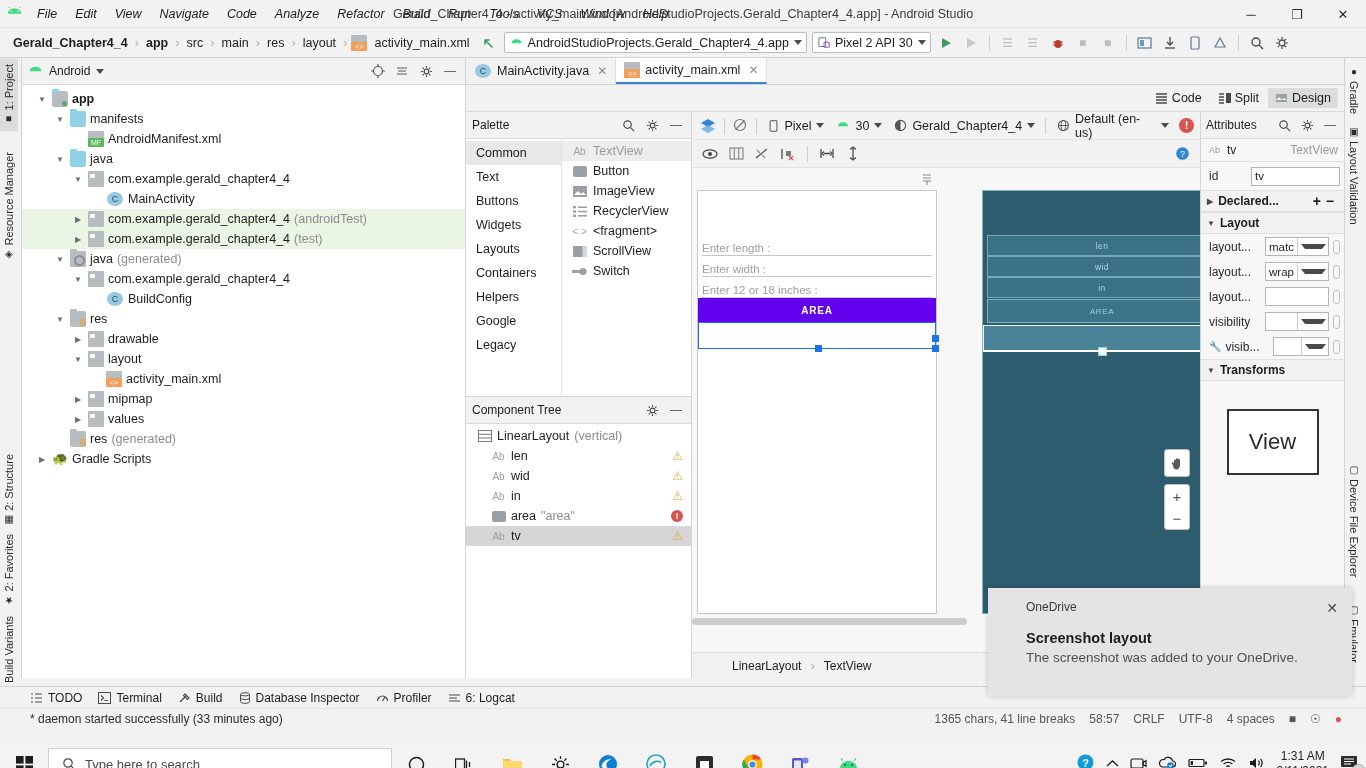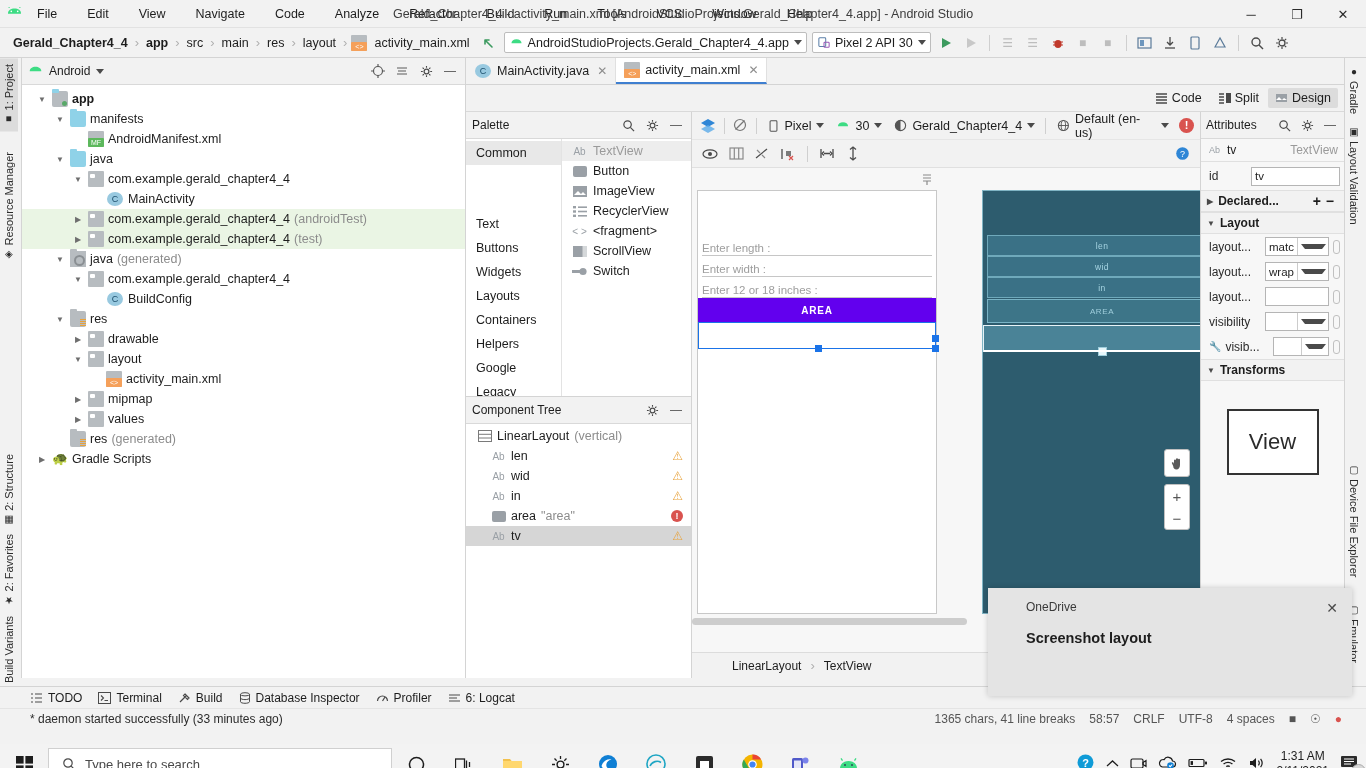--- a/index.html
+++ b/index.html
@@ -13,21 +13,21 @@
   }
   #app { position: relative; width: 1366px; height: 768px; }
 
   
   .titlebar {
     position: absolute; top: 0; left: 0; width: 1366px; height: 28px;
     background: #f2f2f2; display: flex; align-items: center;
     border-bottom: 1px solid #e2e2e2;
   }
   .android-logo { width: 28px; display: flex; justify-content: center; align-items: center; }
-  .menus { display: flex; align-items: flex-start; gap: 12px; }
+  .menus { display: flex; align-items: flex-start; gap: 0px; font-style: italic; }
   .menu-item {
     padding: 4px 9px; font-size: 12.5px; color: #1d1d1d; cursor: default;
   }
   .title-text {
     position: absolute; left: 0; width: 1366px; text-align: center;
     font-size: 12.5px; color: #3c3c3c; pointer-events: none;
   }
   .win-buttons { position: absolute; right: 0; top: 0; height: 28px; display: flex; }
   .win-btn { width: 46px; height: 28px; display: flex; align-items: center; justify-content: center; font-size: 13px; color: #2b2b2b; }
 
@@ -627,21 +627,21 @@
                 <path d="M7 1v2M7 11v2M1 7h2M11 7h2M2.8 2.8l1.4 1.4M9.8 9.8l1.4 1.4M11.2 2.8L9.8 4.2M4.2 9.8l-1.4 1.4" stroke="#4a4a4a" stroke-width="1.2"></path>
               </svg>
           </span>
           <span class="ph-ico">—</span>
         </div>
         <div class="pal-lists">
           <div class="pal-cat" id="pal-cat">
               <div class="pal-row sel" style="height: 24px;">
                 <span>Common</span>
               </div>
-              <div class="pal-row" style="height: 24px; margin-top: 47px;">
+              <div class="pal-row" style="height: 24px;">
                 <span>Text</span>
               </div>
               <div class="pal-row" style="height: 24px;">
                 <span>Buttons</span>
               </div>
               <div class="pal-row" style="height: 24px;">
                 <span>Widgets</span>
               </div>
               <div class="pal-row" style="height: 24px;">
                 <span>Layouts</span>
@@ -1088,20 +1088,21 @@
       <span>■</span>
       <span>☉</span>
       <span style="color:#d9534f;">●</span>
     </span>
   </div>
 
   <div class="toast">
     <div class="toast-app">OneDrive</div>
     <div class="toast-x">✕</div>
     <div class="toast-title">Screenshot layout</div>
+    <div class="toast-body">The screenshot was added to your OneDrive.</div>
   </div>
 
   <div class="taskbar">
     <div class="tb-start">
       <svg width="17" height="17" viewBox="0 0 17 17">
           <rect x="0" y="0" width="7.6" height="7.6" fill="#1d1d1d"></rect>
           <rect x="9.4" y="0" width="7.6" height="7.6" fill="#1d1d1d"></rect>
           <rect x="0" y="9.4" width="7.6" height="7.6" fill="#1d1d1d"></rect>
           <rect x="9.4" y="9.4" width="7.6" height="7.6" fill="#1d1d1d"></rect>
         </svg>

